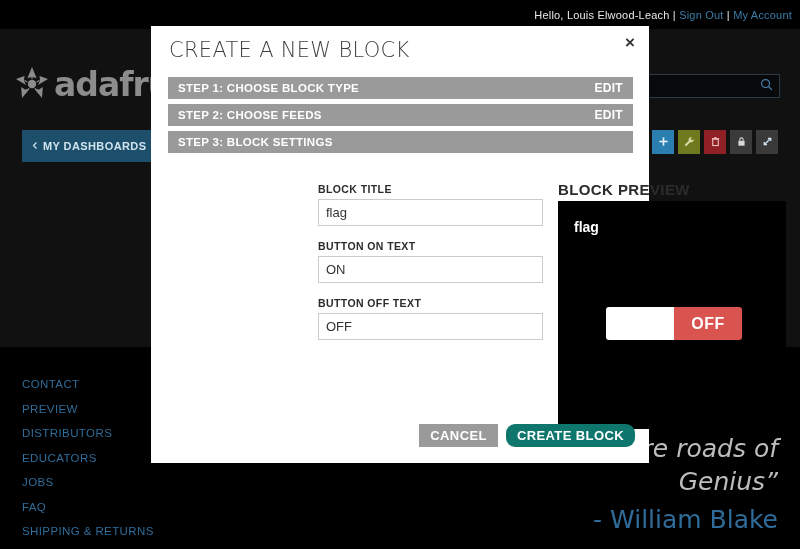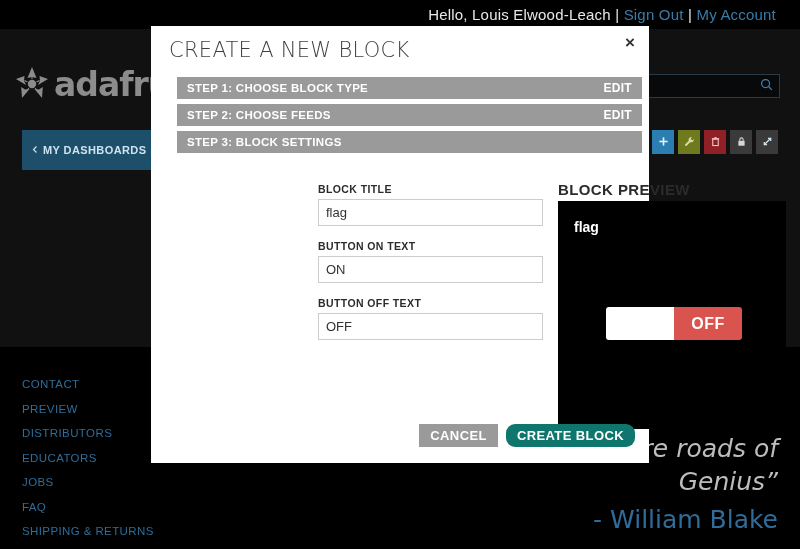--- a/index.html
+++ b/index.html
@@ -24,22 +24,22 @@
   
   .topbar {
     position: absolute; left: 0; top: 0; width: 800px; height: 29px;
     background: #000;
   }
   .topbar-inner {
     position: absolute; right: 0; top: 0; height: 29px;
     display: flex; align-items: center;
   }
   .acct-text {
-    font-size: 15px; color: #e8e8e8; letter-spacing: .2px;
-    white-space: nowrap; padding-right: 24px;
+    font-size: 11px; color: #e8e8e8; letter-spacing: .2px;
+    white-space: nowrap; padding-right: 8px;
   }
   .acct-link { color: #3a7ca8; text-decoration: none; }
   .acct-sep { color: #e8e8e8; }
   .cart-btn {
     background: #1d4f6b; height: 29px; display: flex; align-items: center;
     gap: 5px; padding: 0 12px; color: #cfe3ee; font-size: 11.5px;
     white-space: nowrap;
   }
   .cart-icon { display: inline-block; width: 12px; height: 10px; position: relative; }
   .cart-icon svg { display:block; }
@@ -67,21 +67,21 @@
     color: #cfe3ee; font-size: 11px; padding: 0 24px 0 6px;
     font-family: "Liberation Sans", sans-serif;
   }
   .search-icon { position: relative; z-index: 2; }
 
   
   .dash-row {
     position: absolute; left: 0; top: 130px; width: 800px; height: 30px;
   }
   .dash-btn {
-    position: absolute; left: 22px; top: 0; height: 40px;
+    position: absolute; left: 22px; top: 0; height: 32px;
     background: #1d4f6b; color: #cfe3ee; font-size: 11px; font-weight: 700;
     letter-spacing: .4px; display: flex; align-items: center; gap: 5px;
     padding: 0 10px; white-space: nowrap;
   }
   .tool-icons { position: absolute; right: 22px; top: 0; display: flex; gap: 4px; }
   .tool-btn {
     width: 22px; height: 24px; display: flex; align-items: center;
     justify-content: center;
   }
   .tb-add { background: #2a7fb0; }
@@ -122,21 +122,21 @@
     position: absolute; left: 18px; top: 12px;
     font-size: 21px; color: #3f3f3f; letter-spacing: .3px;
     font-weight: 300; font-family: "DejaVu Sans", sans-serif;
   }
   .modal-close {
     position: absolute; right: 14px; top: 8px;
     font-size: 17px; color: #333; font-weight: 700; line-height: 1;
     background: none; border: 0; cursor: pointer;
     font-family: "Liberation Sans", sans-serif;
   }
-  .steps { position: absolute; left: 26px; top: 51px; width: 465px; }
+  .steps { position: absolute; left: 17px; top: 51px; width: 465px; }
   .step-bar {
     height: 22px; background: #9a9a9a; margin-bottom: 5px;
     display: flex; align-items: center; justify-content: space-between;
     padding: 0 10px;
   }
   .step-label {
     font-size: 11.5px; color: #fff; font-weight: 700; letter-spacing: .3px;
   }
   .step-edit {
     font-size: 12px; color: #fff; font-weight: 700; letter-spacing: .3px;

